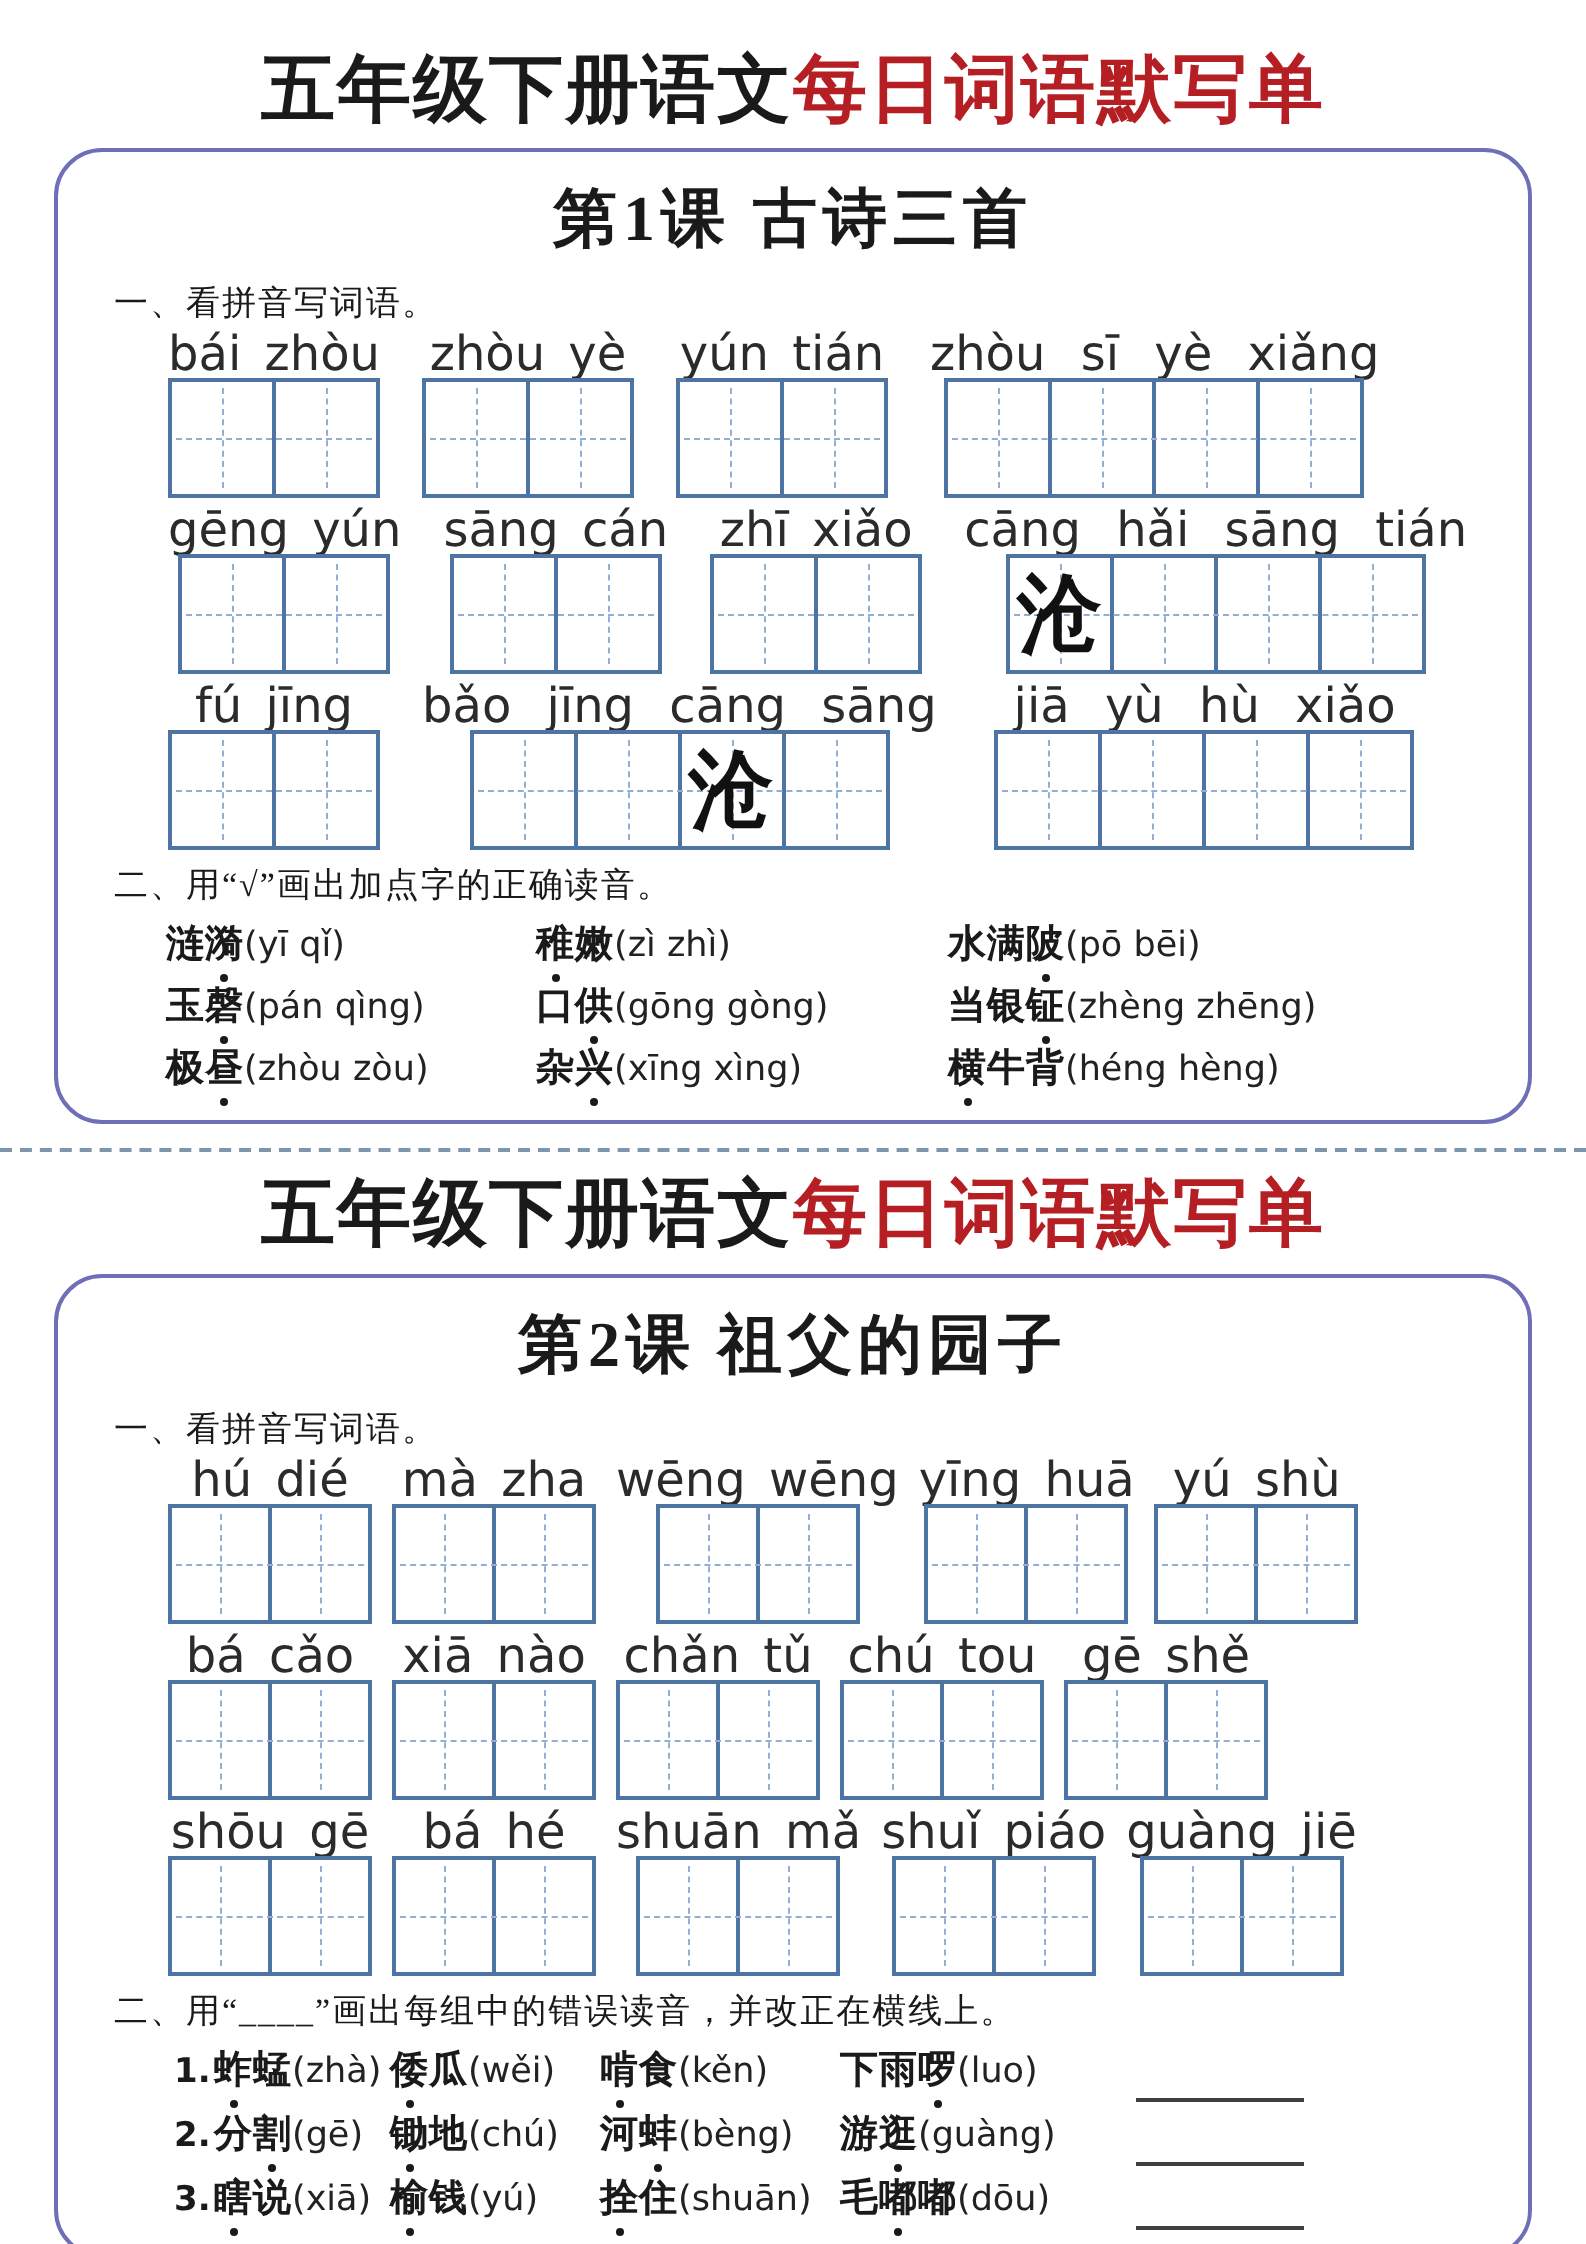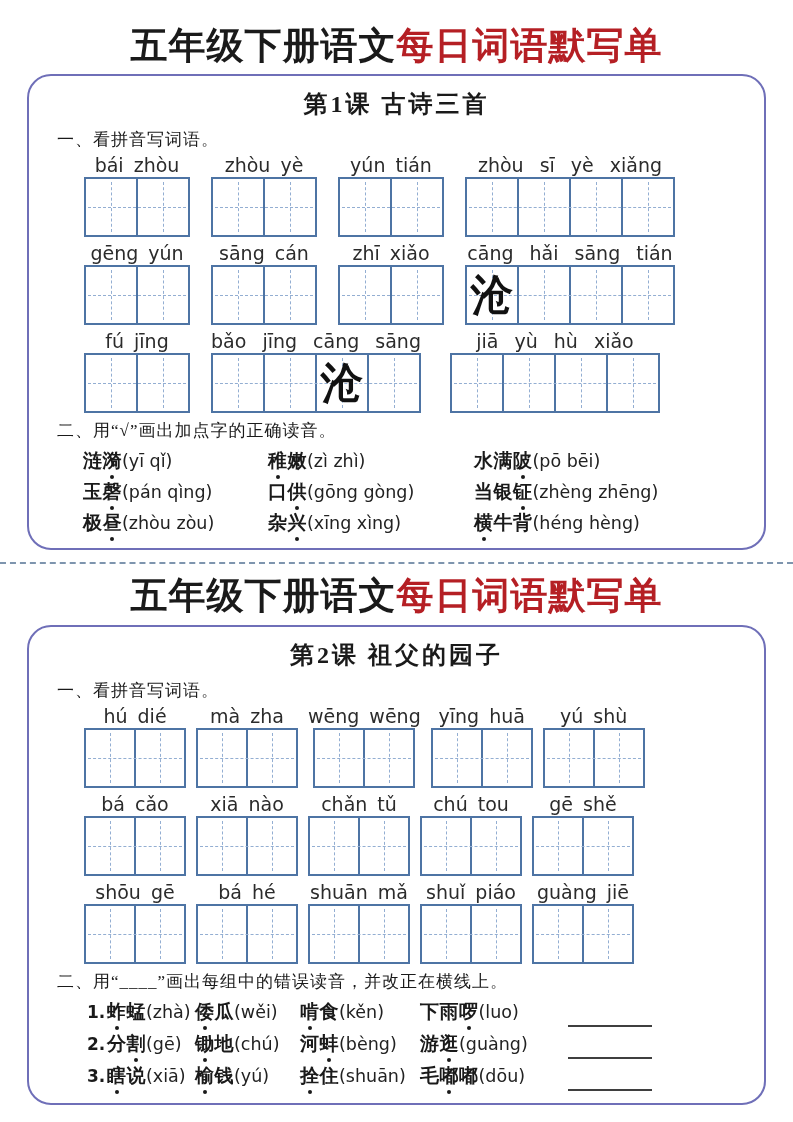--- a/index.html
+++ b/index.html
@@ -19,36 +19,36 @@
   .t-red{color:#b51f24;}
 
   
   .lesson-box{
     margin:6px 27px 0 27px;
     border:2px solid #6f6fb8;border-radius:24px;
     padding:8px 28px 10px 28px;
     background:#fff;
   }
   .lesson-title{
-    text-align:center;font-size:24px;font-weight:bold;
+    text-align:center;font-size:32px;font-weight:bold;
     margin:4px 0 8px 0;letter-spacing:3px;
   }
   .part-heading{
     font-size:17px;margin:3px 0 4px 0;letter-spacing:1px;
   }
 
   
   .prow{display:flex;gap:21px;margin:1px 0 6px 27px;}
   .prow-s1{gap:10px;}
   .pgroup{display:flex;flex-direction:column;align-items:center;}
   
   .sec0 .prow:nth-of-type(3) .pgroup:nth-child(3){margin-left:8px;align-items:center;}
   .pinyin-label{
     font-family:"DejaVu Sans", sans-serif;
-    font-size:19px;line-height:21px;color:#2b2b2b;
+    font-size:24px;line-height:21px;color:#2b2b2b;
     white-space:nowrap;margin-bottom:1px;word-spacing:4px;
   }
   .pinyin-label.wide{word-spacing:10px;}
   .wgrid{display:flex;border:2px solid #4e74a4;position:relative;background:#fff;}
   .wgrid::after{ 
     content:"";position:absolute;left:2px;right:2px;top:50%;
     border-top:1px dashed #93aed2;
   }
   .wcell{width:50px;height:56px;position:relative;}
   .prow-s1 .wcell{width:48px;}

